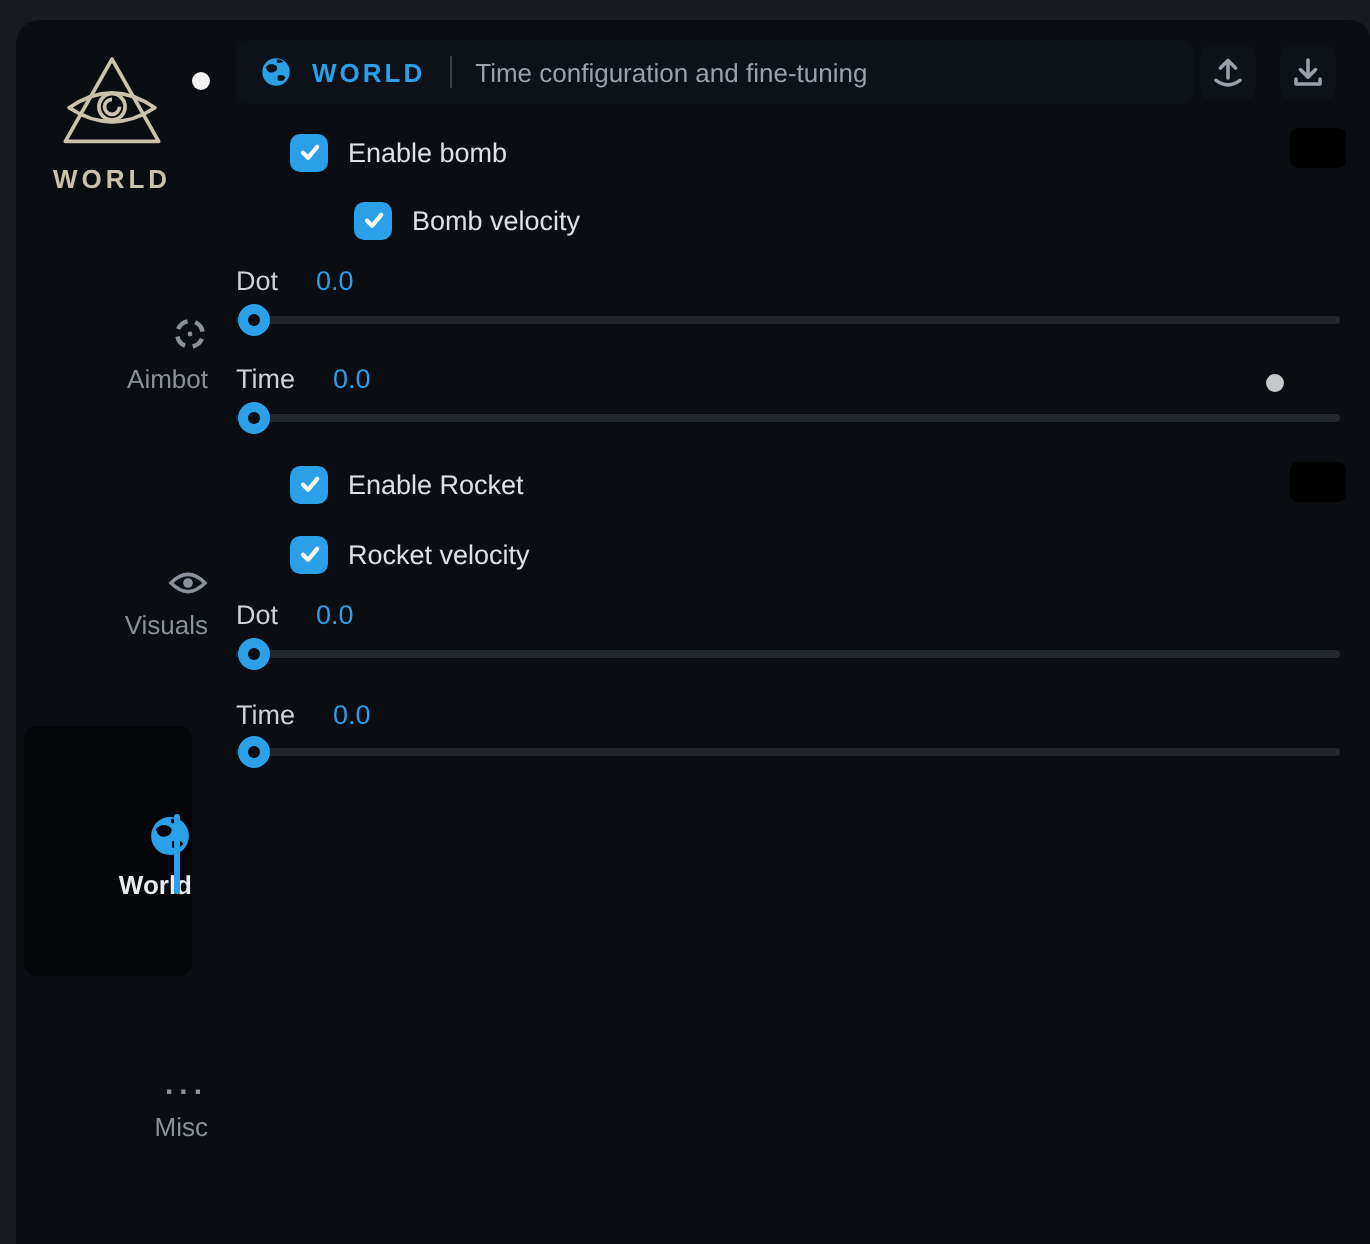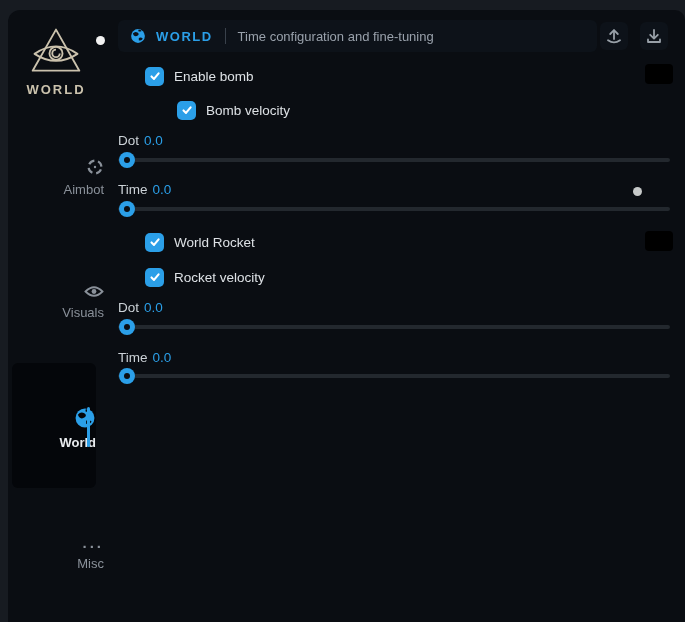--- a/index.html
+++ b/index.html
@@ -57,21 +57,21 @@
   .icon-btn.download{left:632px;}
   
   .toggle-row{position:absolute;left:110px;display:flex;align-items:center;gap:10px;height:20px;padding-left:27px;}
   .checkbox{
     width:19px;height:19px;border-radius:5px;background:var(--accent);
     display:flex;align-items:center;justify-content:center;cursor:pointer;flex:0 0 auto;
   }
   .toggle-label{font-size:13.5px;color:var(--text-main);}
   .swatch{position:absolute;width:28px;height:20px;border-radius:4px;background:#000;left:637px;cursor:pointer;}
   .slider-label{position:absolute;left:110px;height:16px;font-size:13.5px;color:#ccd2d7;}
-  .slider-label .val{color:var(--accent);margin-left:5px;}
+  .slider-label .val{color:var(--accent);margin-left:19px;}
   .slider{position:absolute;left:110px;width:552px;height:16px;}
   .slider .track{position:absolute;left:0;right:0;top:6px;height:4px;background:var(--track);border-radius:2px;cursor:pointer;}
   .slider .thumb{position:absolute;left:1px;top:0;width:16px;height:16px;border-radius:50%;background:var(--accent);cursor:grab;}
   .slider .thumb::after{content:"";position:absolute;left:5px;top:5px;width:6px;height:6px;border-radius:50%;background:#0b0e13;}
   
   .dot{position:absolute;border-radius:50%;}
   .dot.white{left:88px;top:26px;width:9px;height:9px;background:#f2f2f2;}
   .dot.gray{left:625px;top:177px;width:9px;height:9px;background:#c6c9c9;}
   svg{display:block;}
 </style>
@@ -194,21 +194,21 @@
     <span class="track"></span>
     <span class="thumb"></span>
   </div>
 
   <div class="toggle-row" style="top:222px;">
     <span class="checkbox">
       <svg width="12" height="12" viewBox="0 0 12 12">
         <polyline points="2.5,6.4 5,8.9 9.6,3.4" fill="none" stroke="#fff" stroke-width="2.1" stroke-linecap="round" stroke-linejoin="round"></polyline>
       </svg>
     </span>
-    <span class="toggle-label">World Rocket</span>
+    <span class="toggle-label">Enable Rocket</span>
   </div>
   <div class="swatch" style="top:221px;"></div>
 
   <div class="toggle-row" style="top:257px;">
     <span class="checkbox">
       <svg width="12" height="12" viewBox="0 0 12 12">
         <polyline points="2.5,6.4 5,8.9 9.6,3.4" fill="none" stroke="#fff" stroke-width="2.1" stroke-linecap="round" stroke-linejoin="round"></polyline>
       </svg>
     </span>
     <span class="toggle-label">Rocket velocity</span>

